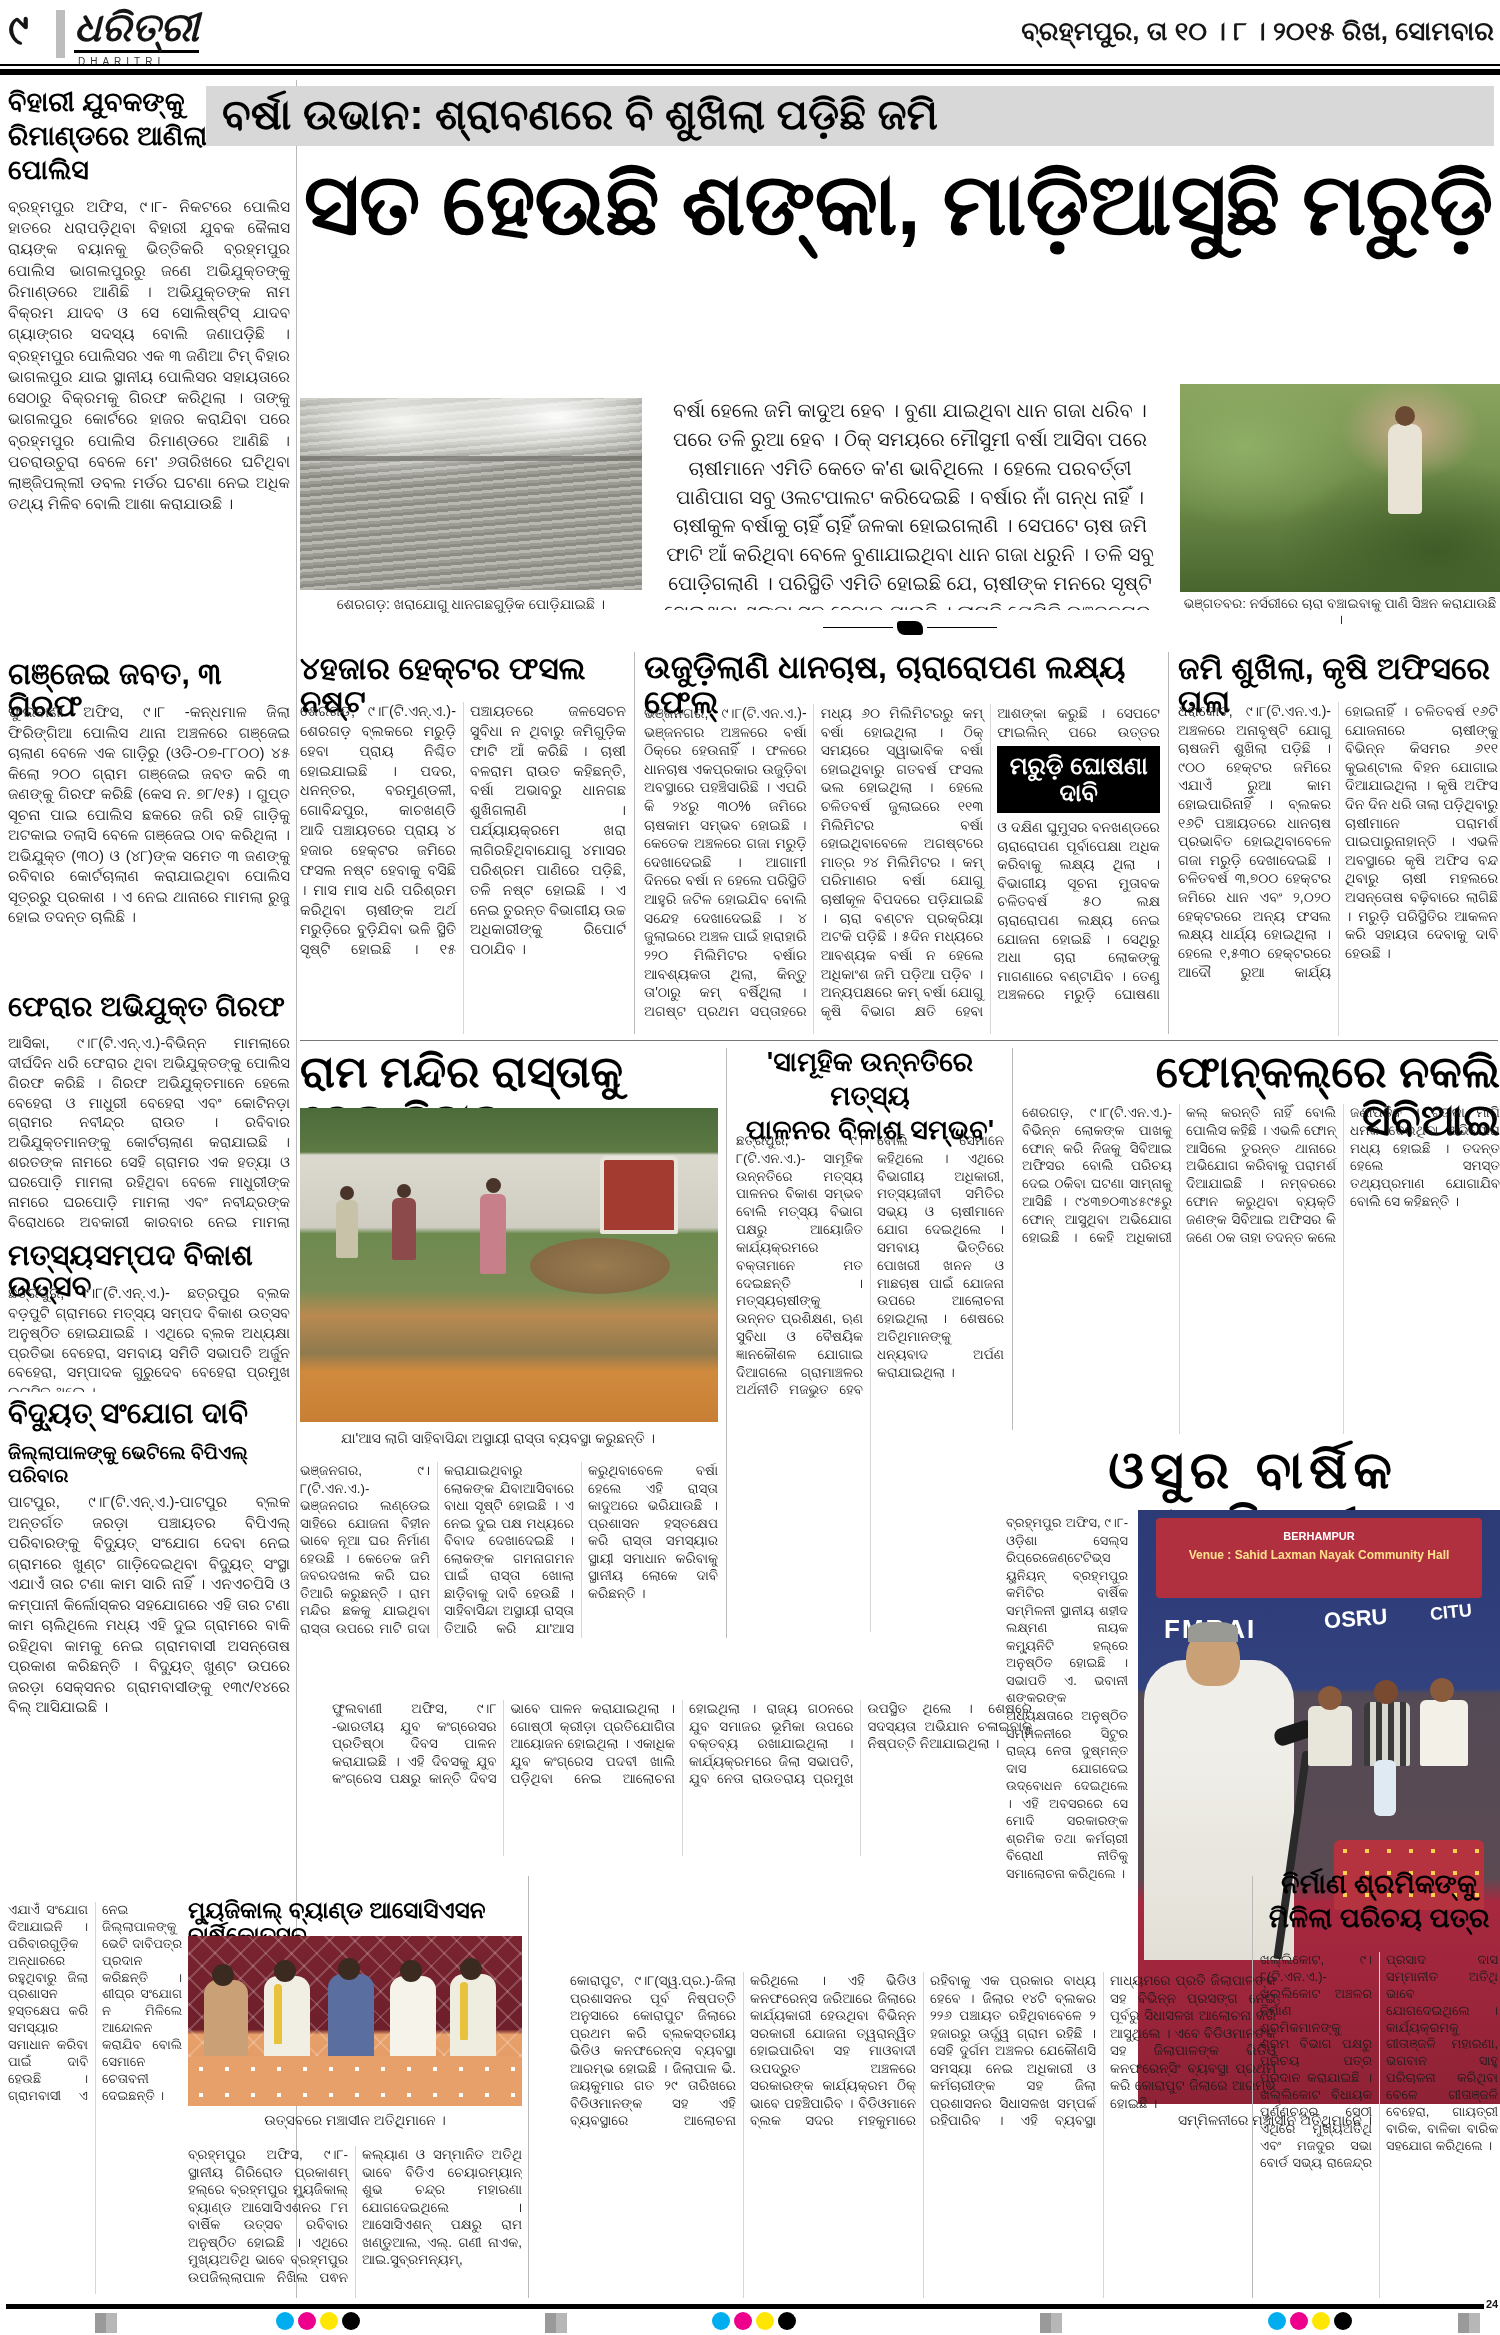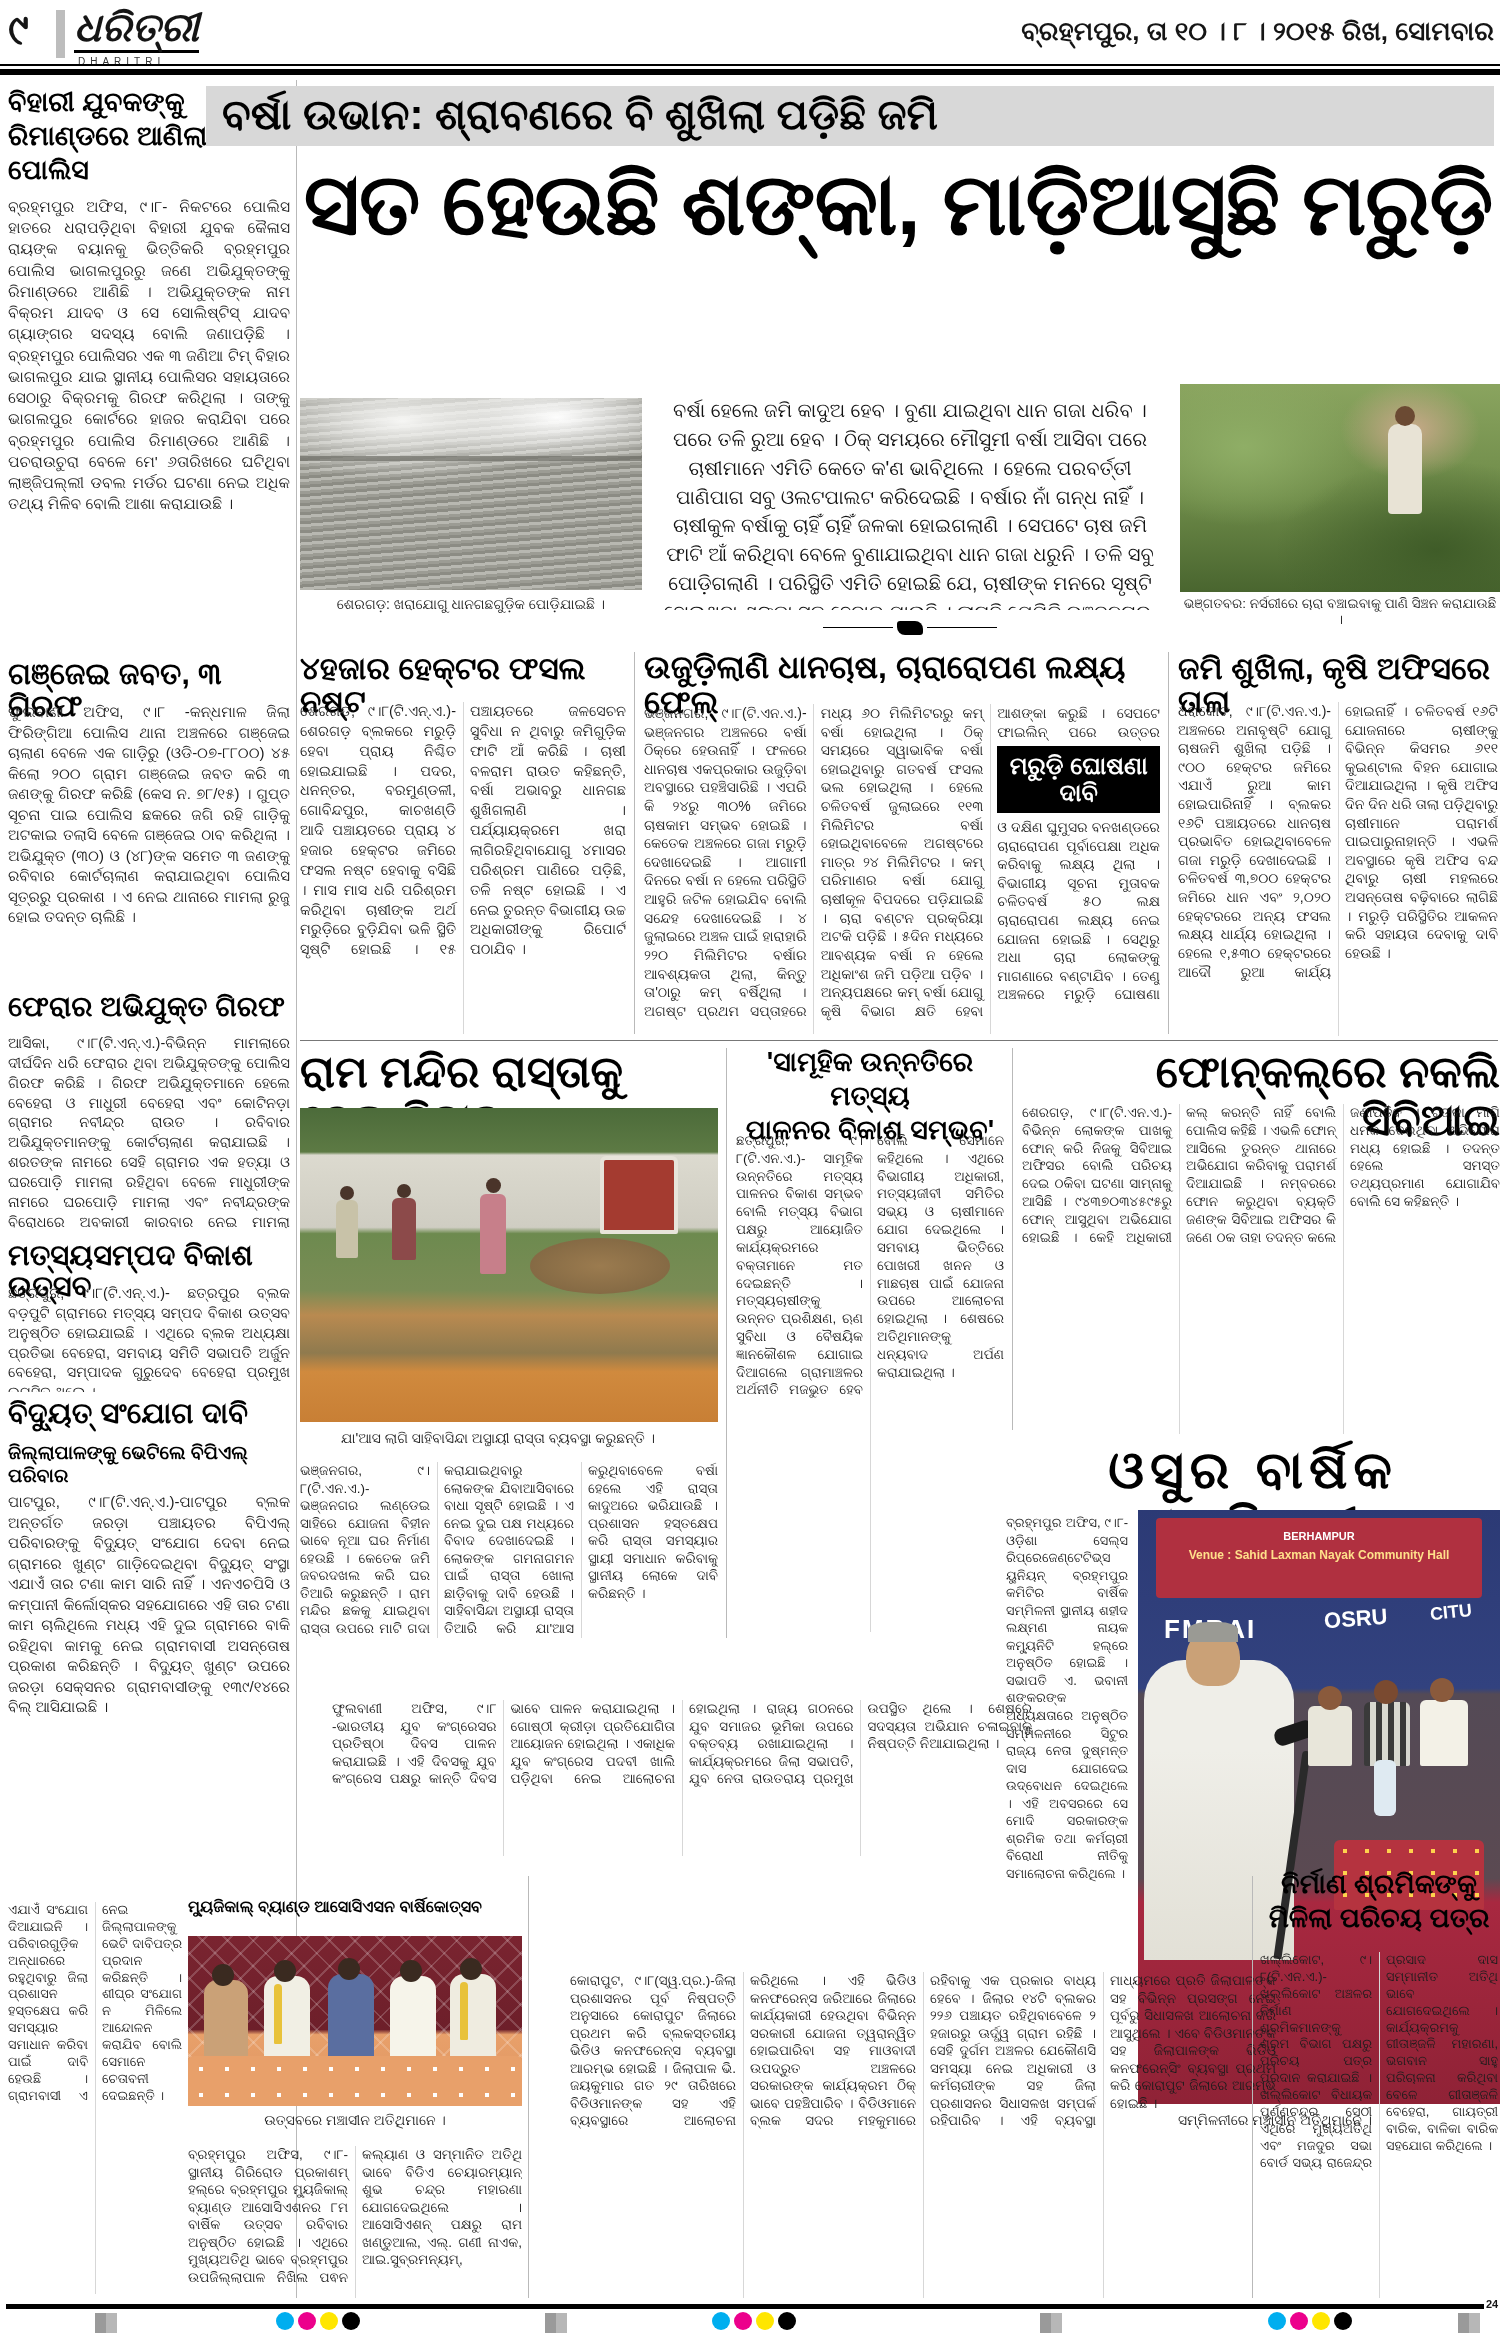--- a/index.html
+++ b/index.html
@@ -152,21 +152,21 @@
     <div class="fig" style="left:236px;top:170px;width:24px;height:24px;background:#7a4a30;border-radius:50%;"></div>
     <div class="fig" style="left:282px;top:190px;width:48px;height:66px;background:#f3f1e7;"></div>
     <div class="fig" style="left:292px;top:168px;width:24px;height:24px;background:#8a5a3c;border-radius:50%;"></div>
     <div class="fig" style="left:196px;top:330px;width:150px;height:70px;background:radial-gradient(#ffd24d 15%,transparent 16%) 0 0/22px 22px,#b5333f;"></div>
     <div class="fig" style="left:236px;top:250px;width:22px;height:56px;background:#dfeaf2;border-radius:6px;"></div>
   </div>
   <div class="b cap" style="left:1094px;top:2112px;width:362px;">ସମ୍ମିଳନୀରେ ମଞ୍ଚାସୀନ ଅତିଥିମାନେ ।</div>
 
   <div class="b bt c4" style="left:300px;top:1700px;width:700px;height:156px;font-size:13.5px;line-height:1.3;">ଫୁଲବାଣୀ ଅଫିସ, ୯।୮ -ଭାରତୀୟ ଯୁବ କଂଗ୍ରେସର ପ୍ରତିଷ୍ଠା ଦିବସ ପାଳନ କରାଯାଇଛି । ଏହି ଦିବସକୁ ଯୁବ କଂଗ୍ରେସ ପକ୍ଷରୁ କାନ୍ତି ଦିବସ ଭାବେ ପାଳନ କରାଯାଇଥିଲା । ଗୋଷ୍ଠୀ କ୍ରୀଡ଼ା ପ୍ରତିଯୋଗିତା ଆୟୋଜନ ହୋଇଥିଲା । ଏକାଧିକ ଯୁବ କଂଗ୍ରେସ ପଦବୀ ଖାଲି ପଡ଼ିଥିବା ନେଇ ଆଲୋଚନା ହୋଇଥିଲା । ରାଜ୍ୟ ଗଠନରେ ଯୁବ ସମାଜର ଭୂମିକା ଉପରେ ବକ୍ତବ୍ୟ ରଖାଯାଇଥିଲା । କାର୍ଯ୍ୟକ୍ରମରେ ଜିଲା ସଭାପତି, ଯୁବ ନେତା ରାଉତରାୟ ପ୍ରମୁଖ ଉପସ୍ଥିତ ଥିଲେ । ଶେଷରେ ସଦସ୍ୟତା ଅଭିଯାନ ଚଳାଇବାକୁ ନିଷ୍ପତ୍ତି ନିଆଯାଇଥିଲା ।</div>
 
-  <div class="b hl" style="left:188px;top:1898px;width:334px;font-size:16px;">ମ୍ୟୁଜିକାଲ୍ ବ୍ୟାଣ୍ଡ ଆସୋସିଏସନ ବାର୍ଷିକୋତ୍ସବ</div>
+  <div class="b hl" style="left:188px;top:1898px;width:334px;font-size:23px;">ମ୍ୟୁଜିକାଲ୍ ବ୍ୟାଣ୍ଡ ଆସୋସିଏସନ ବାର୍ଷିକୋତ୍ସବ</div>
   <div class="photo" style="left:188px;top:1936px;width:334px;height:170px;background:
       repeating-linear-gradient(45deg,rgba(255,255,255,.18) 0 2px,transparent 2px 18px),
       repeating-linear-gradient(-45deg,rgba(255,255,255,.18) 0 2px,transparent 2px 18px),
       linear-gradient(180deg,#7a2430 0%,#6d1f2a 55%,#e8a06a 58%,#dd9460 100%);">
     <div class="fig" style="left:16px;top:44px;width:44px;height:76px;background:#caa177;border-radius:14px 14px 0 0;"></div>
     <div class="fig" style="left:24px;top:28px;width:22px;height:22px;background:#3a2a20;border-radius:50%;"></div>
     <div class="fig" style="left:76px;top:40px;width:46px;height:80px;background:#f1efe4;border-radius:14px 14px 0 0;"></div>
     <div class="fig" style="left:86px;top:24px;width:22px;height:22px;background:#3a2a20;border-radius:50%;"></div>
     <div class="fig" style="left:86px;top:48px;width:8px;height:60px;background:#e8c23a;"></div>
     <div class="fig" style="left:140px;top:38px;width:46px;height:82px;background:#5a6ea0;border-radius:14px 14px 0 0;"></div>

